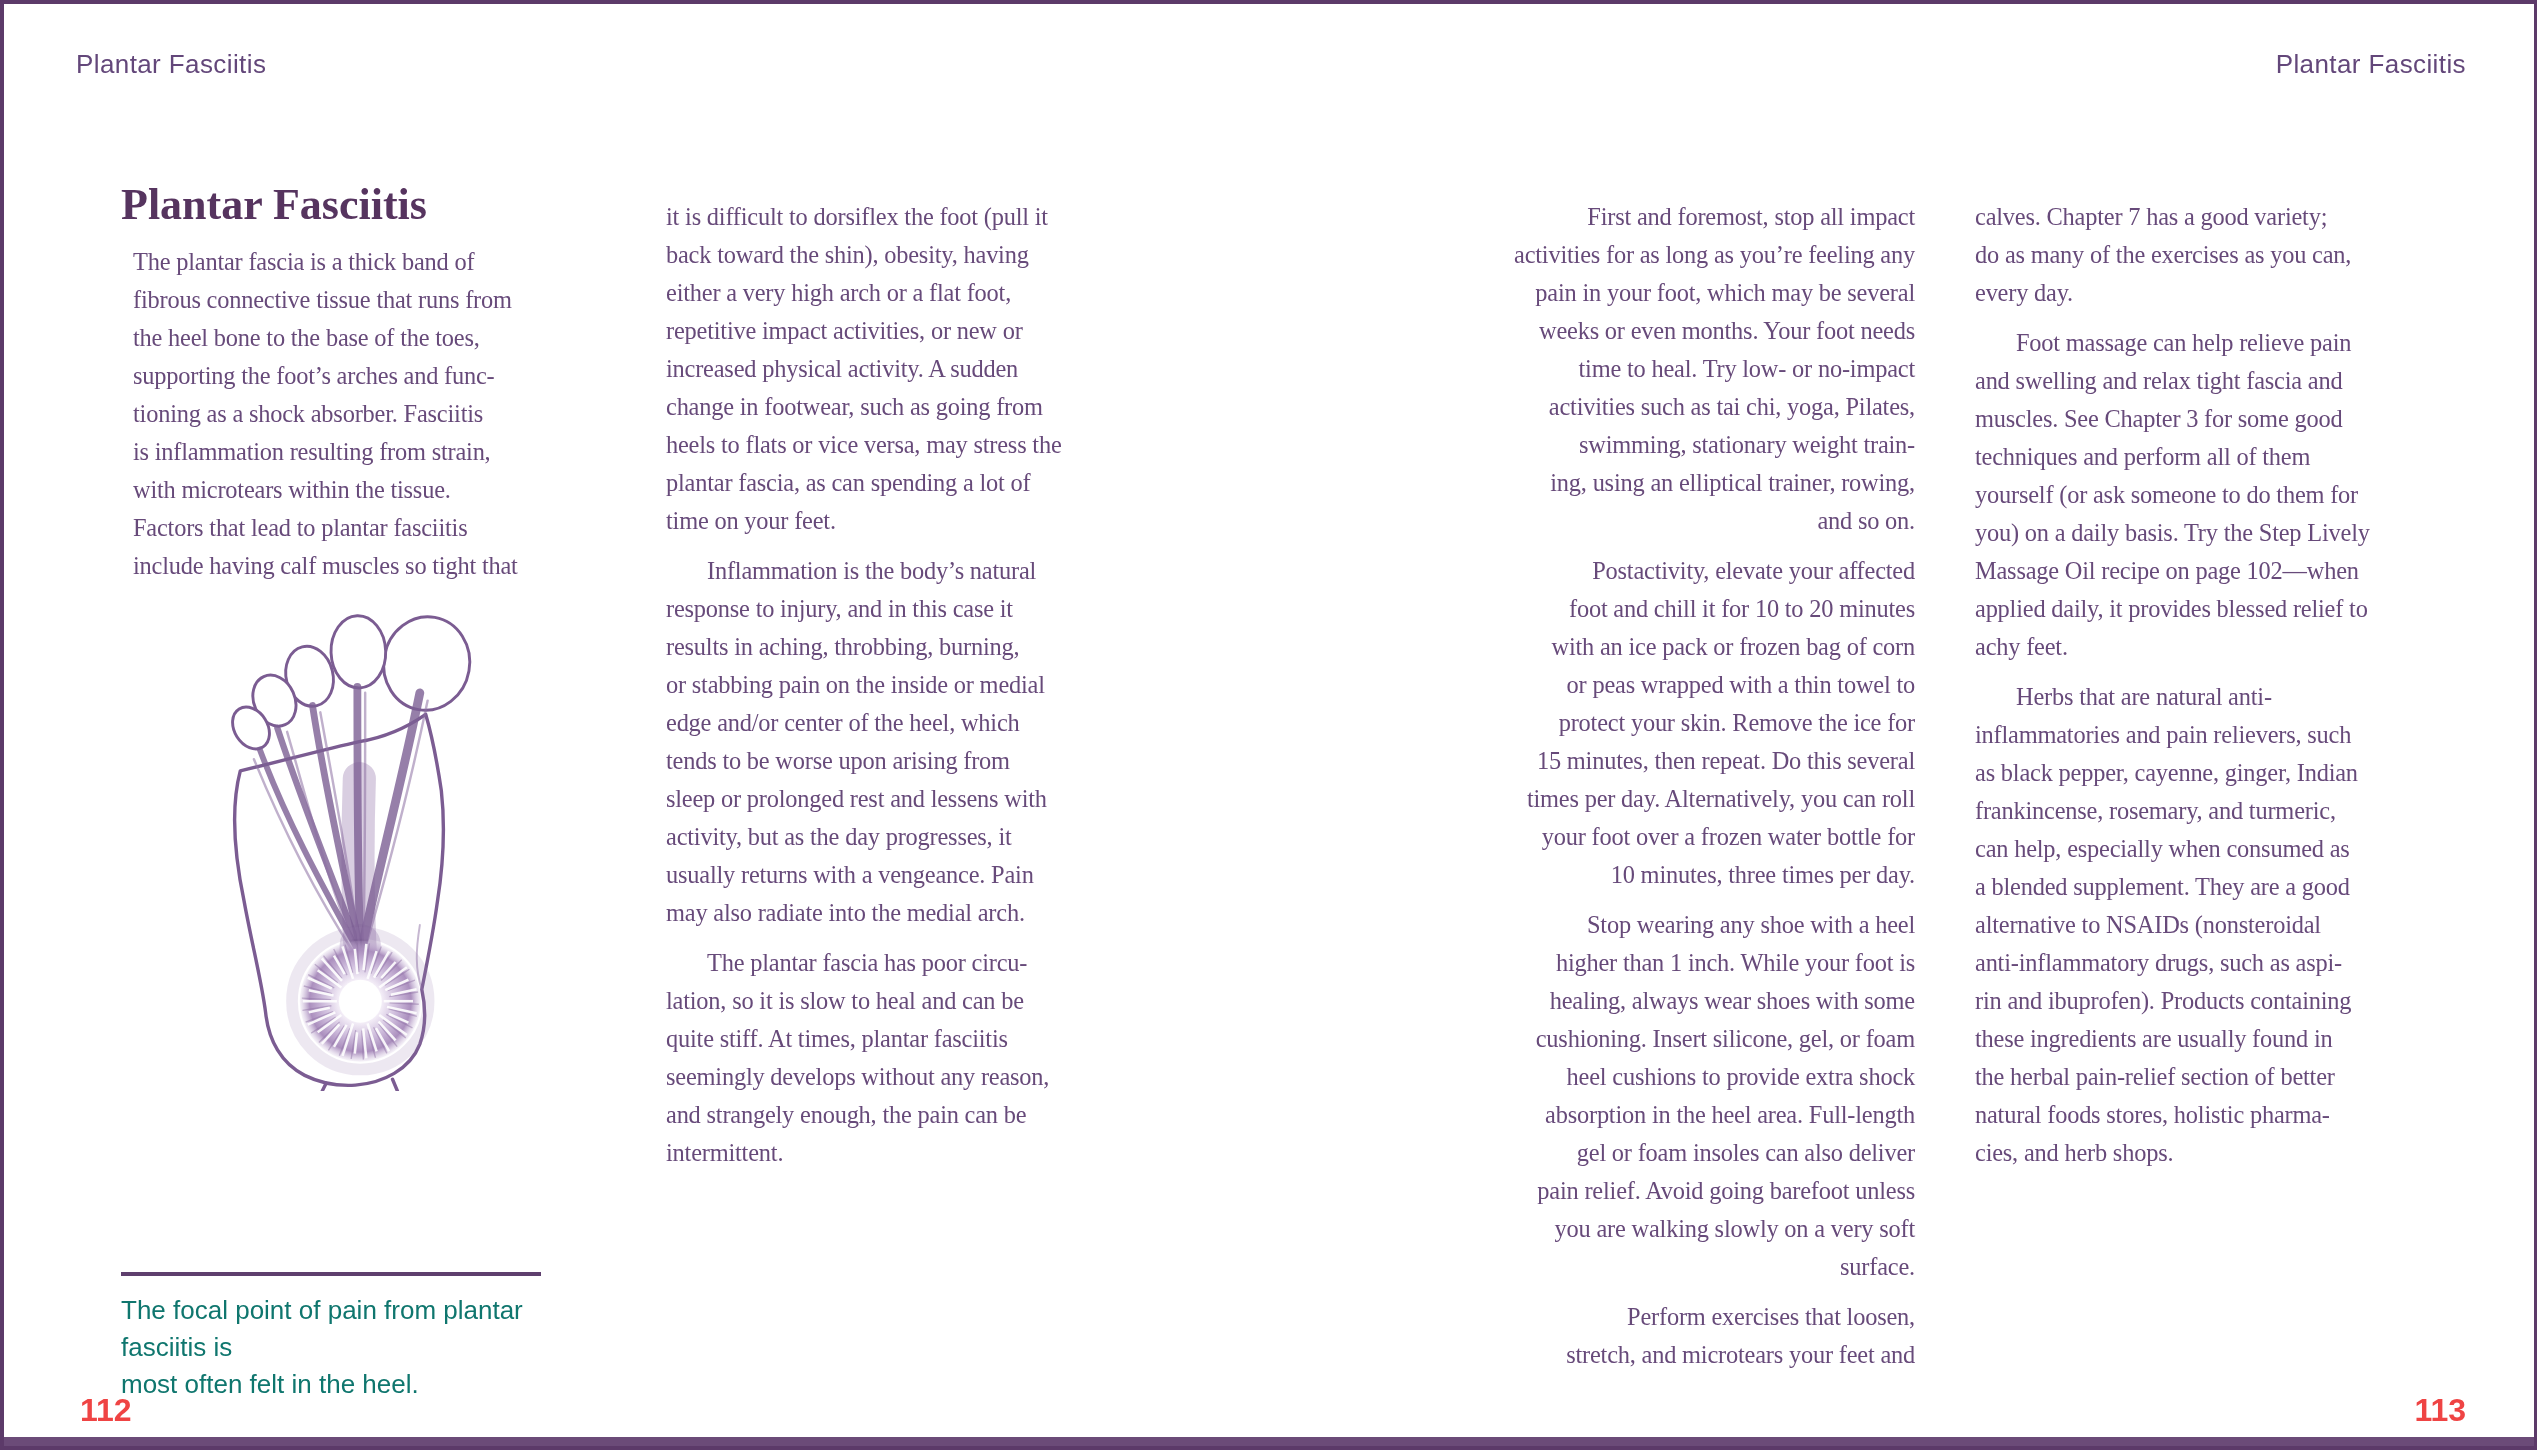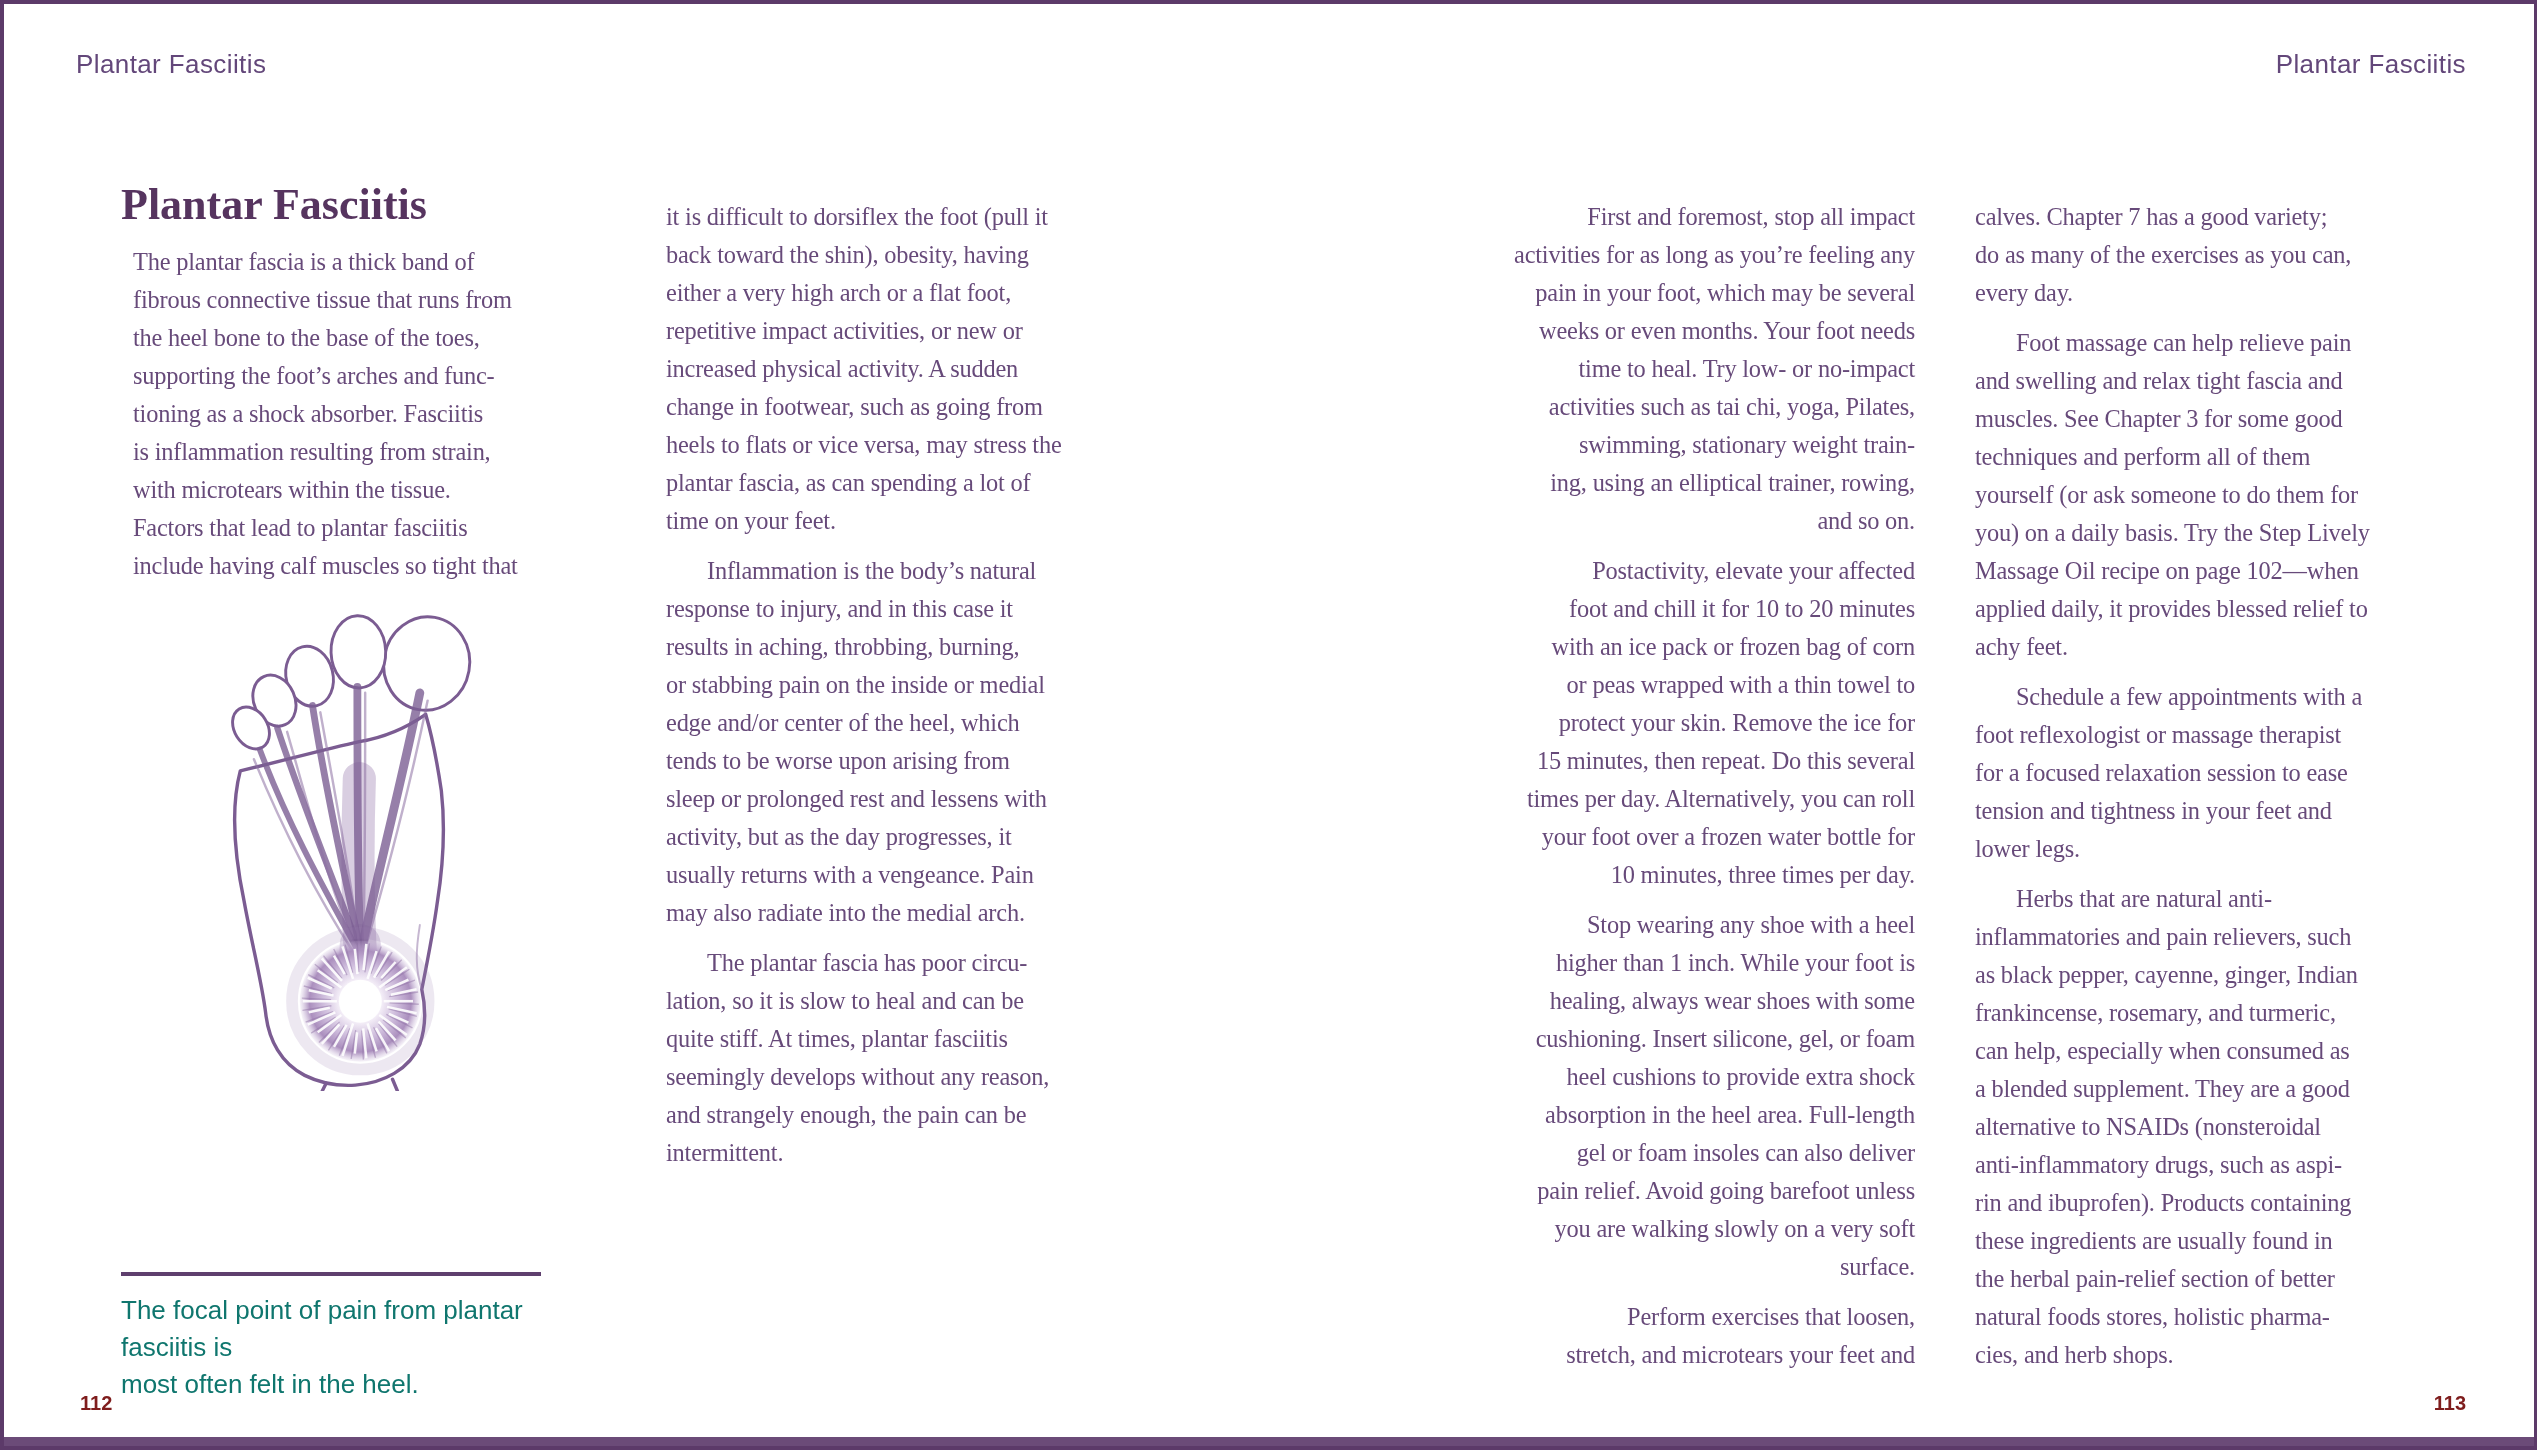--- a/index.html
+++ b/index.html
@@ -33,21 +33,21 @@
   }
   .foot-fig{position:absolute;left:207px;top:599px;width:283px;height:488px;}
   .fig-rule{position:absolute;left:117px;top:1268px;width:420px;height:3.9px;background:#5f3f6e;}
   .fig-caption{
     position:absolute;left:117px;top:1288px;width:488px;
     font-family:"Liberation Sans",sans-serif;font-size:26px;line-height:37px;
     color:#0f766e;white-space:pre-line;
   }
   .page-num{
     position:absolute;top:1388px;font-family:"Liberation Sans",sans-serif;
-    font-weight:bold;font-size:20px;color:#7f1d1d;
+    font-weight:bold;font-size:32px;color:#ef4444;
   }
   .pn-left{left:76px;}
   .pn-right{right:68px;}
 </style>
 </head>
 <body>
 
 <div class="sheet">
 
   <div>
@@ -259,25 +259,20 @@
 every day.</p>
       <p class="para indent">Foot massage can help relieve pain
 and swelling and relax tight fascia and
 muscles. See Chapter 3 for some good
 techniques and perform all of them
 yourself (or ask someone to do them for
 you) on a daily basis. Try the Step Lively
 Massage Oil recipe on page 102—when
 applied daily, it provides blessed relief to
 achy feet.</p>
-      <p class="para indent">Schedule a few appointments with a
-foot reflexologist or massage therapist
-for a focused relaxation session to ease
-tension and tightness in your feet and
-lower legs.</p>
       <p class="para indent">Herbs that are natural anti-
 inflammatories and pain relievers, such
 as black pepper, cayenne, ginger, Indian
 frankincense, rosemary, and turmeric,
 can help, especially when consumed as
 a blended supplement. They are a good
 alternative to NSAIDs (nonsteroidal
 anti-inflammatory drugs, such as aspi-
 rin and ibuprofen). Products containing
 these ingredients are usually found in

